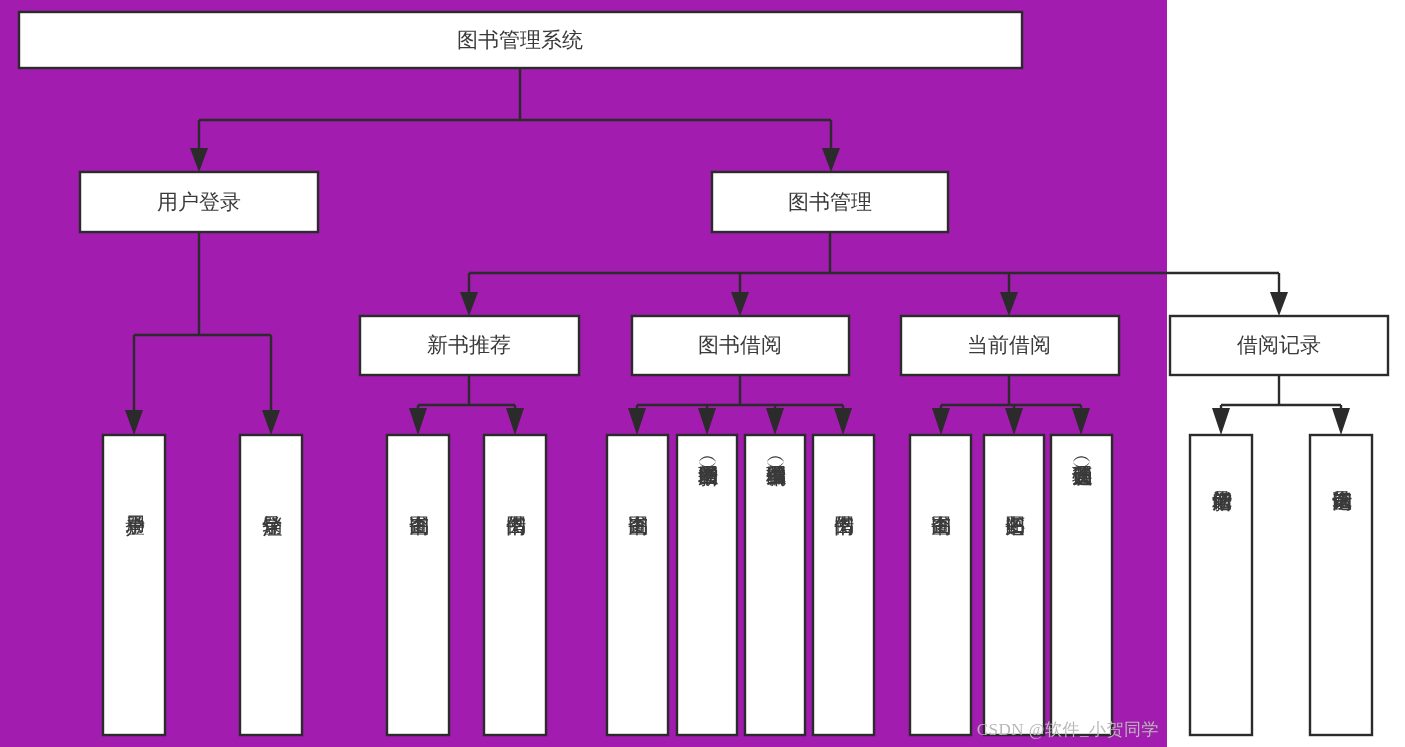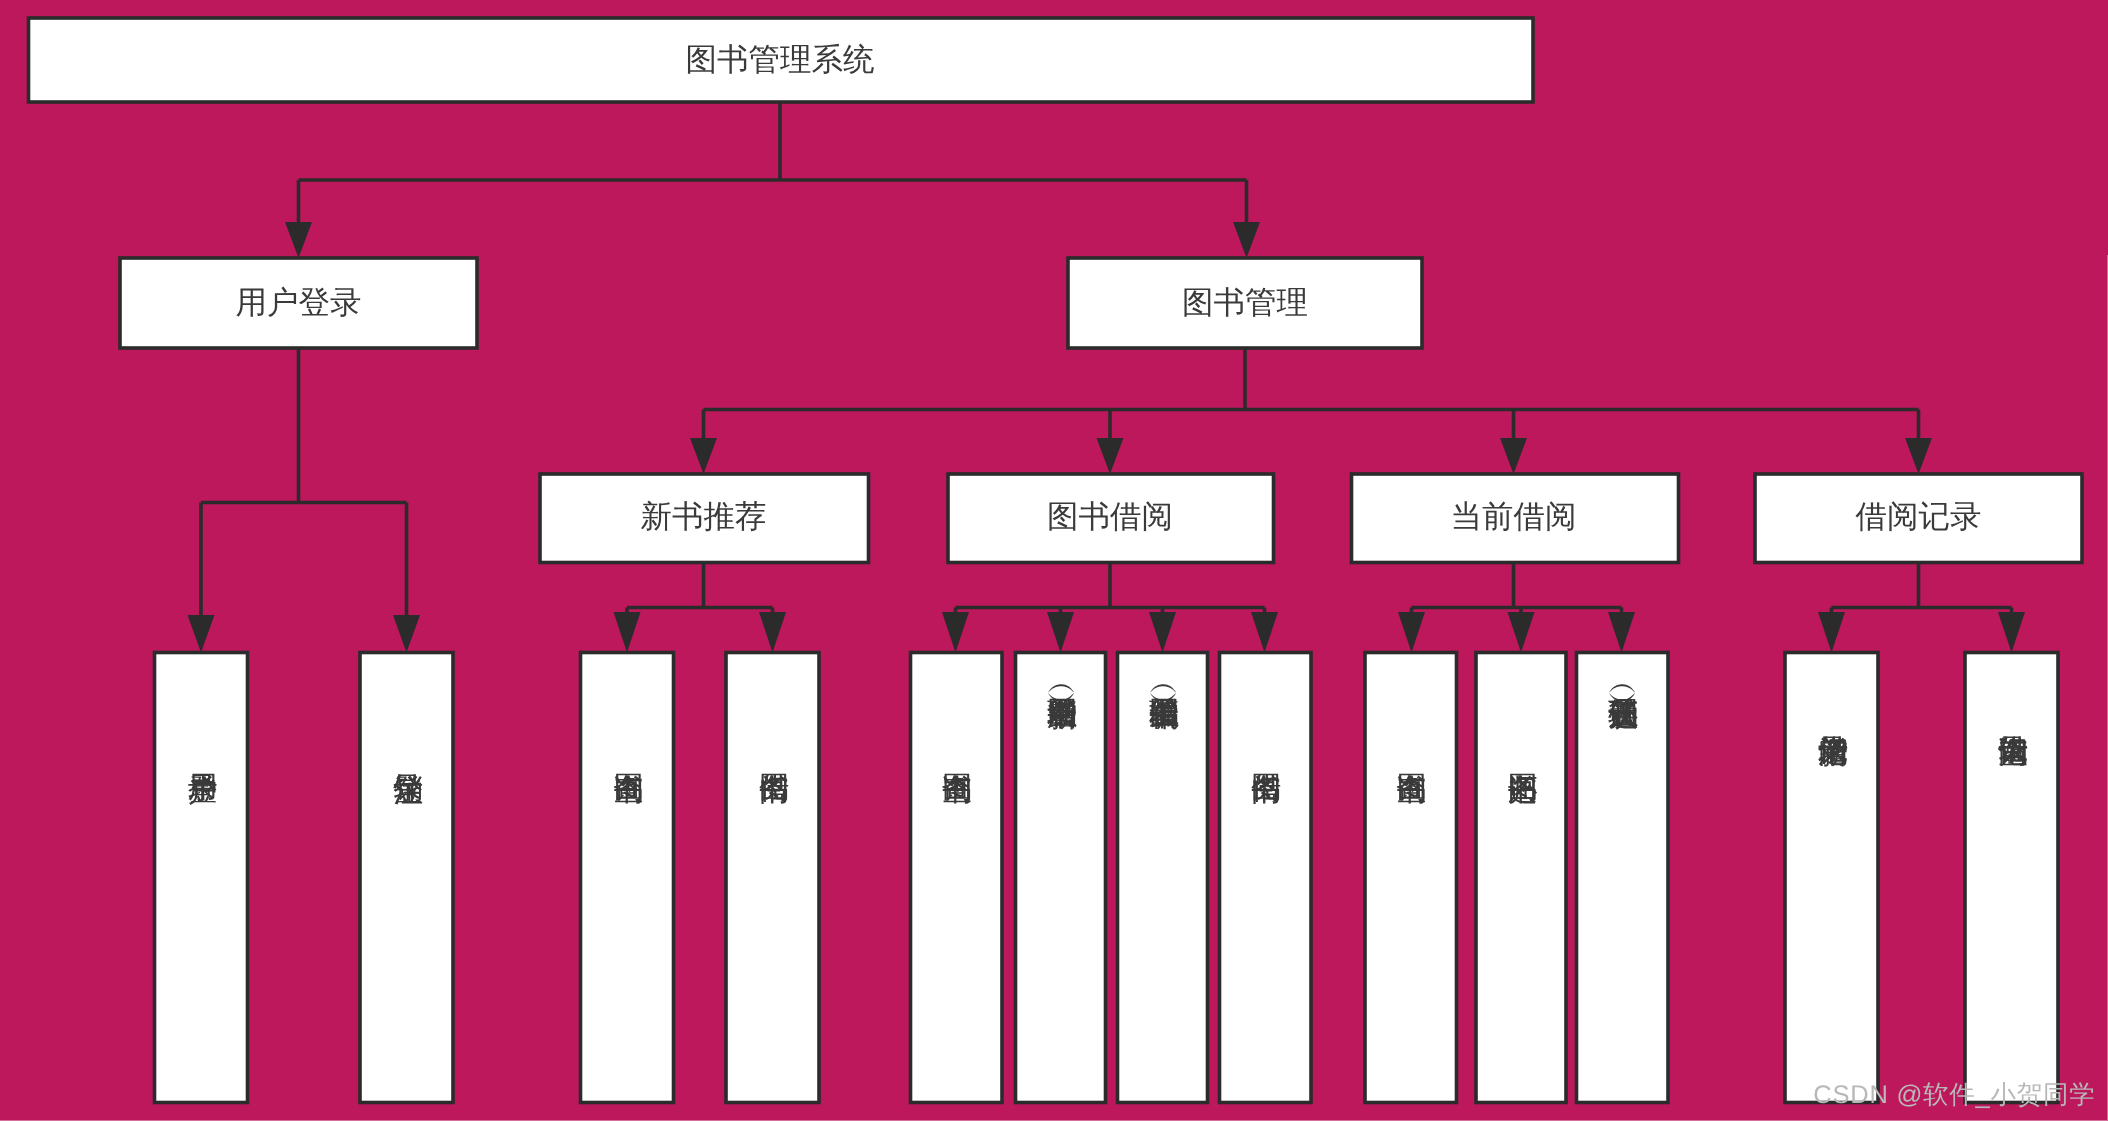--- a/index.html
+++ b/index.html
@@ -9,23 +9,23 @@
     background: #ffffff;
   }
   body {
     width: 1405px;
     height: 747px;
     font-family: "Liberation Sans", "DejaVu Sans", sans-serif;
     overflow: hidden;
   }
   #diagram-root {
     position: relative;
-    width: 1405px;
+    width: 1167px;
     height: 747px;
-    background: #be185d;
+    background: #a21caf;
   }
   svg#diagram-svg {
     position: absolute;
     left: 0;
     top: 0;
     width: 1405px;
     height: 747px;
     display: block;
   }
   .node-box {
@@ -56,21 +56,21 @@
     font-size: 20px;
     fill: #3a3a3a;
     text-anchor: middle;
     dominant-baseline: middle;
     white-space: pre;
   }
   .watermark {
     position: absolute;
     right: 8px;
     bottom: 6px;
-    font-family: Liberation Sans, sans-serif;
+    font-family: Liberation Serif, serif;
     font-size: 17px;
     color: #b8b8b8;
     letter-spacing: 0.5px;
     user-select: none;
     white-space: pre;
   }
 </style>
 </head>
 <body>
 

